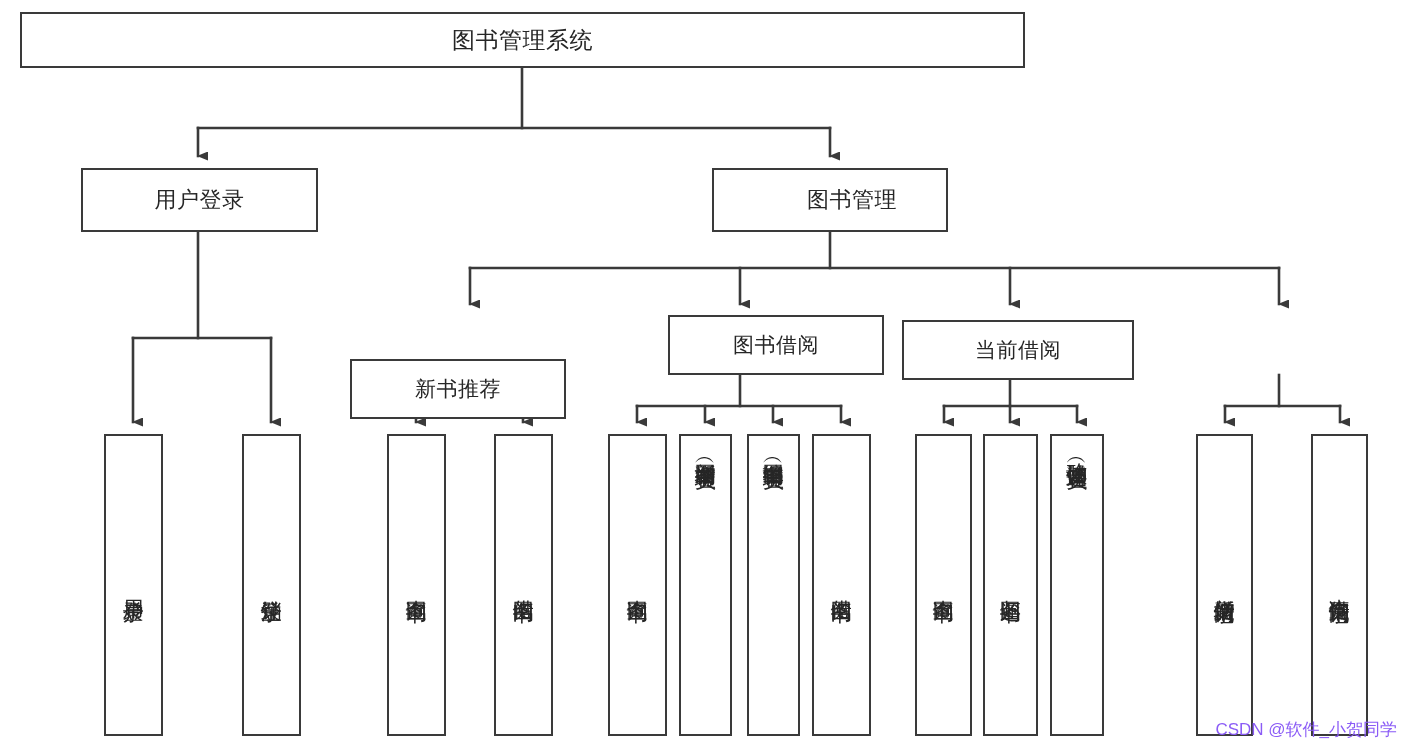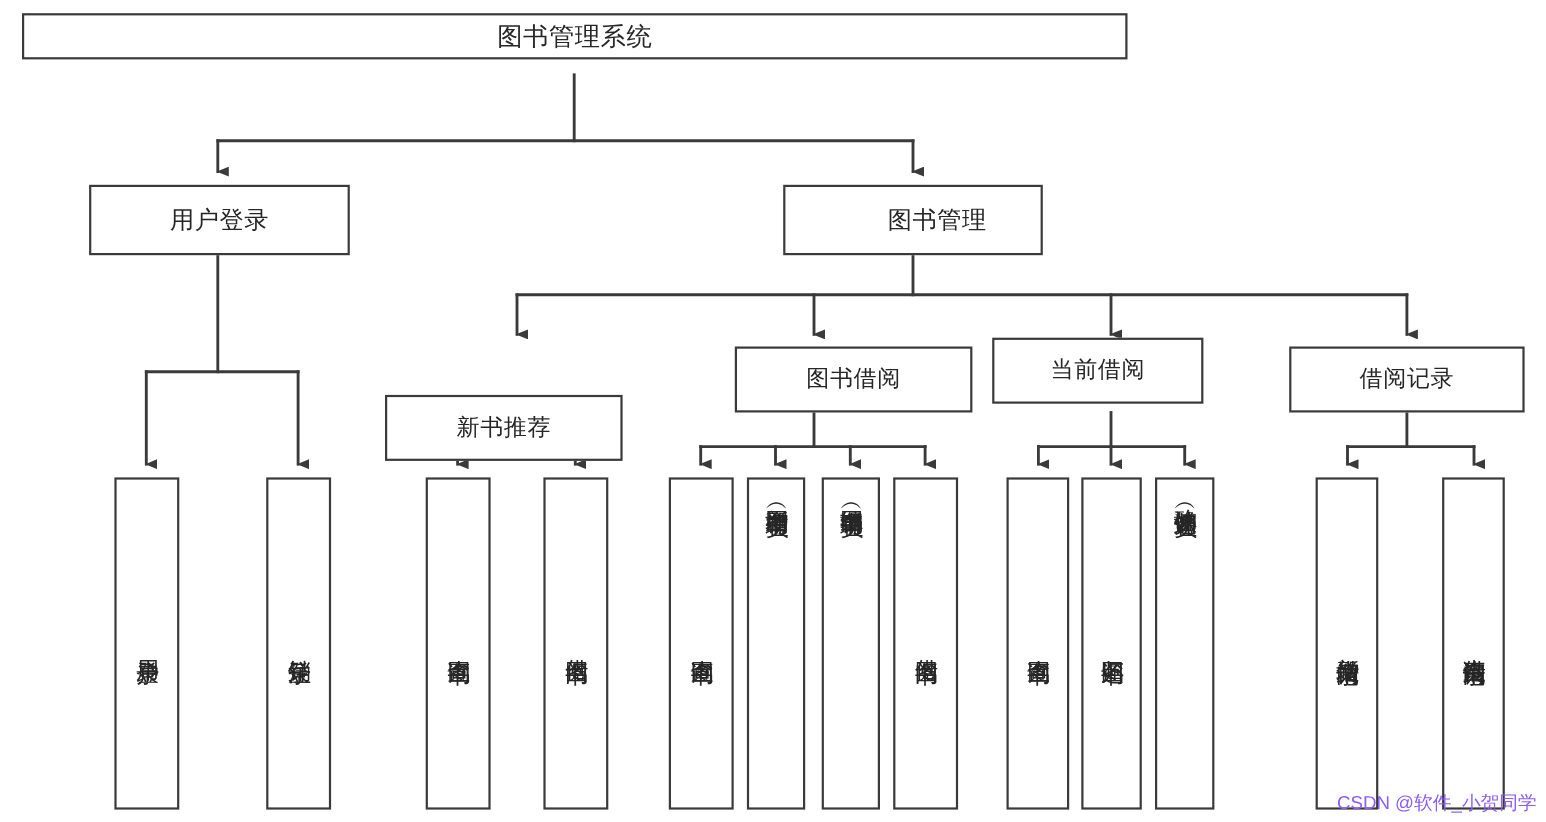--- a/index.html
+++ b/index.html
@@ -129,42 +129,39 @@
       <path d="M 1077,406 L 1077,422" marker-end="url(#arrowhead)"></path>
 
       <path d="M 1279,375 L 1279,406"></path>
       <path d="M 1225,406 L 1340,406"></path>
       <path d="M 1225,406 L 1225,422" marker-end="url(#arrowhead)"></path>
       <path d="M 1340,406 L 1340,422" marker-end="url(#arrowhead)"></path>
 
     </g>
   </svg>
 
-  <div class="node-box node-root" style="left:20px; top:12px; width:1005px; height:42px;">
+  <div class="node-box node-root" style="left:20px; top:12px; width:1005px; height:56px;">
     <span class="node-label">图书管理系统</span>
   </div>
 
   <div class="node-box node-l2" style="left:81px; top:168px; width:237px; height:64px;">
     <span class="node-label">用户登录</span>
   </div>
   <div class="node-box node-l2" style="left:712px; top:168px; width:236px; height:64px;padding-left:44px;">
     <span class="node-label">图书管理</span>
   </div>
 
   <div class="node-box node-l3" style="left:350px; top:315px; width:216px; height:60px;margin-top:44px;">
     <span class="node-label">新书推荐</span>
   </div>
   <div class="node-box node-l3" style="left:632px; top:315px; width:216px; height:60px;margin-left:36px;">
     <span class="node-label">图书借阅</span>
   </div>
-  <div class="node-box node-l3" style="left:902px; top:307px; width:192px; height:60px;justify-content:center;">
+  <div class="node-box node-l3" style="left:902px; top:320px; width:232px; height:60px;justify-content:center;">
     <span class="node-label">当前借阅</span>
-  </div>
-  <div class="node-box node-l3" style="left:1172px; top:315px; width:214px; height:60px;">
-    <span class="node-label">借阅记录</span>
   </div>
 
   <div class="leaf-box centered" style="left:104px; top:434px; width:59px; height:302px;">
     <span class="leaf-label">用户登录</span>
   </div>
   <div class="leaf-box centered" style="left:242px; top:434px; width:59px; height:302px;">
     <span class="leaf-label">注销登录</span>
   </div>
 
   <div class="leaf-box centered" style="left:387px; top:434px; width:59px; height:302px;">

